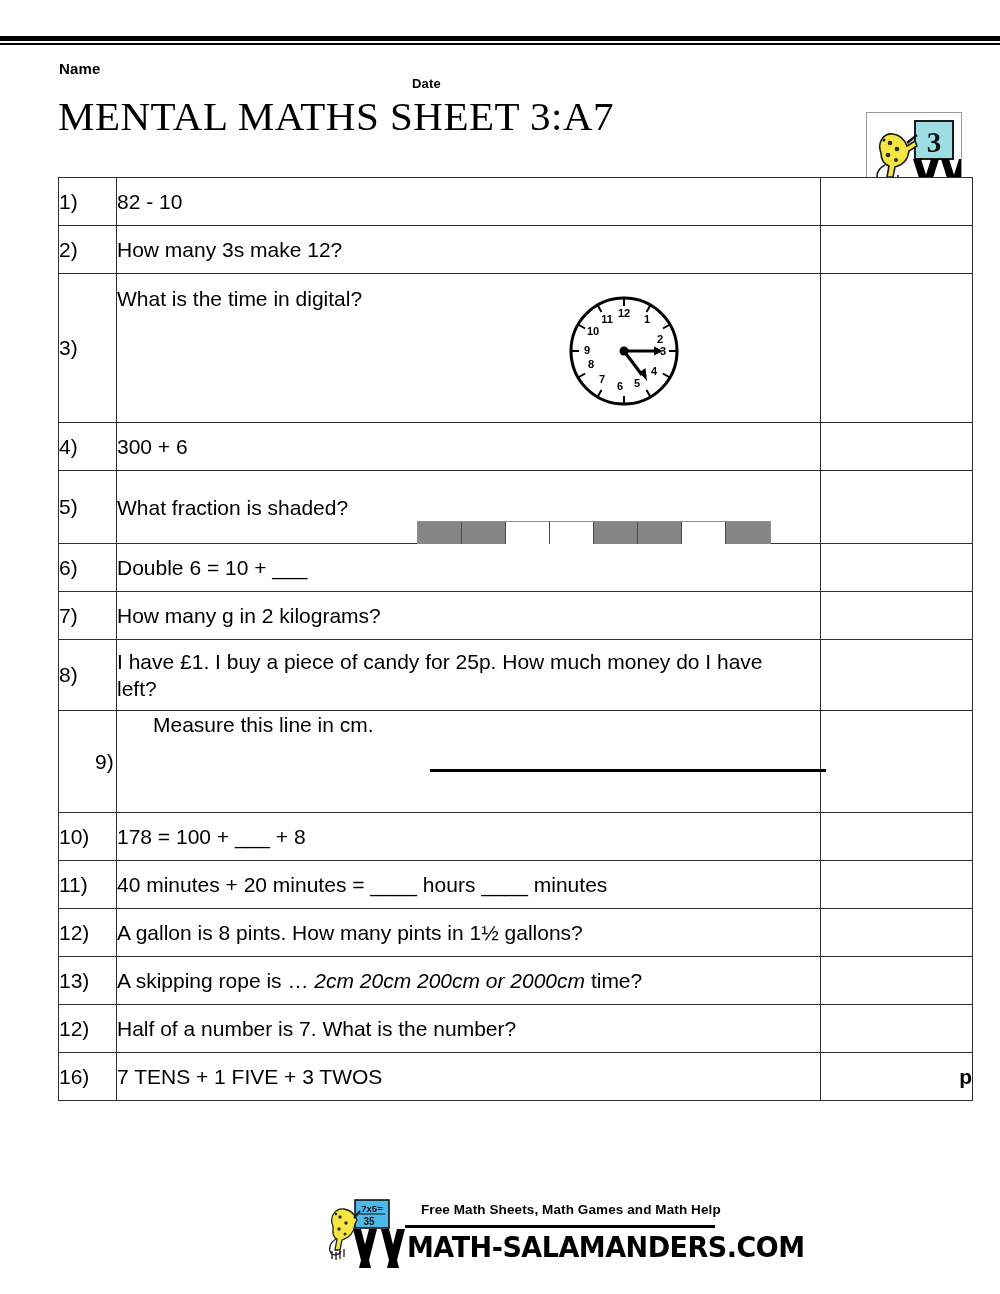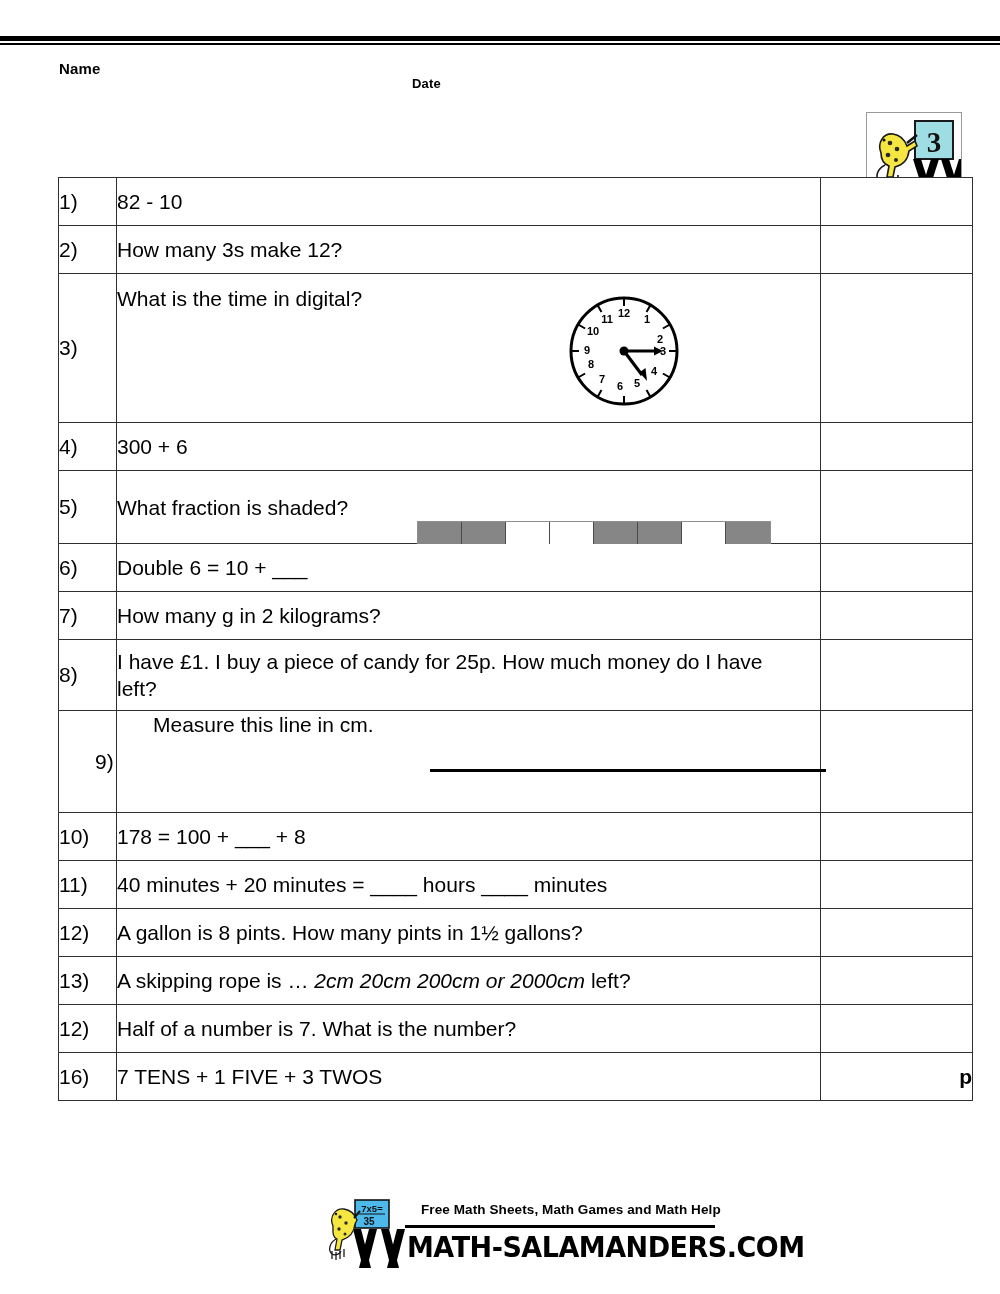--- a/index.html
+++ b/index.html
@@ -244,20 +244,21 @@
 
 <div class="top-rule-wrap">
   <div class="rule-thick"></div>
   <div class="rule-gap"></div>
   <div class="rule-thin"></div>
 </div>
 
 <div class="header">
   <div class="name-label">Name</div>
   <div class="date-label">Date</div>
+  <div class="sheet-title">MENTAL MATHS SHEET 3:A7</div>
 
   <div class="header-logo">
     <svg width="94" height="86" viewBox="0 0 94 86">
 
       <rect x="48" y="8" width="38" height="38" fill="#9edde4" stroke="#1a1a1a" stroke-width="2"></rect>
       <text x="67" y="39" font-family="Liberation Serif, serif" font-size="29" font-weight="bold" text-anchor="middle" fill="#111111">3</text>
 
       <path d="M46 46 L58 84 L66 84 L54 46 Z" fill="#000000"></path>
       <path d="M64 46 L52 84 L60 84 L72 46 Z" fill="#000000"></path>
       <path d="M74 46 L86 84 L94 84 L82 46 Z" fill="#000000"></path>
@@ -440,21 +441,21 @@
       <td class="cell-num">12)</td>
       <td class="cell-q">
           <span class="q-text">A gallon is 8 pints. How many pints in 1½ gallons?</span>
         </td>
       <td class="cell-a"></td>
     </tr>
 
     <tr class="r-std">
       <td class="cell-num">13)</td>
       <td class="cell-q">
-        <span>A skipping rope is … </span><span class="italic-opts">2cm 20cm 200cm or 2000cm</span><span> left?</span>
+        <span>A skipping rope is … </span><span class="italic-opts">2cm 20cm 200cm or 2000cm</span><span> time?</span>
       </td>
       <td class="cell-a"></td>
     </tr>
 
 
     <tr class="r-std">
       <td class="cell-num">12)</td>
       <td class="cell-q">
           <span class="q-text">Half of a number is 7. What is the number?</span>
         </td>

